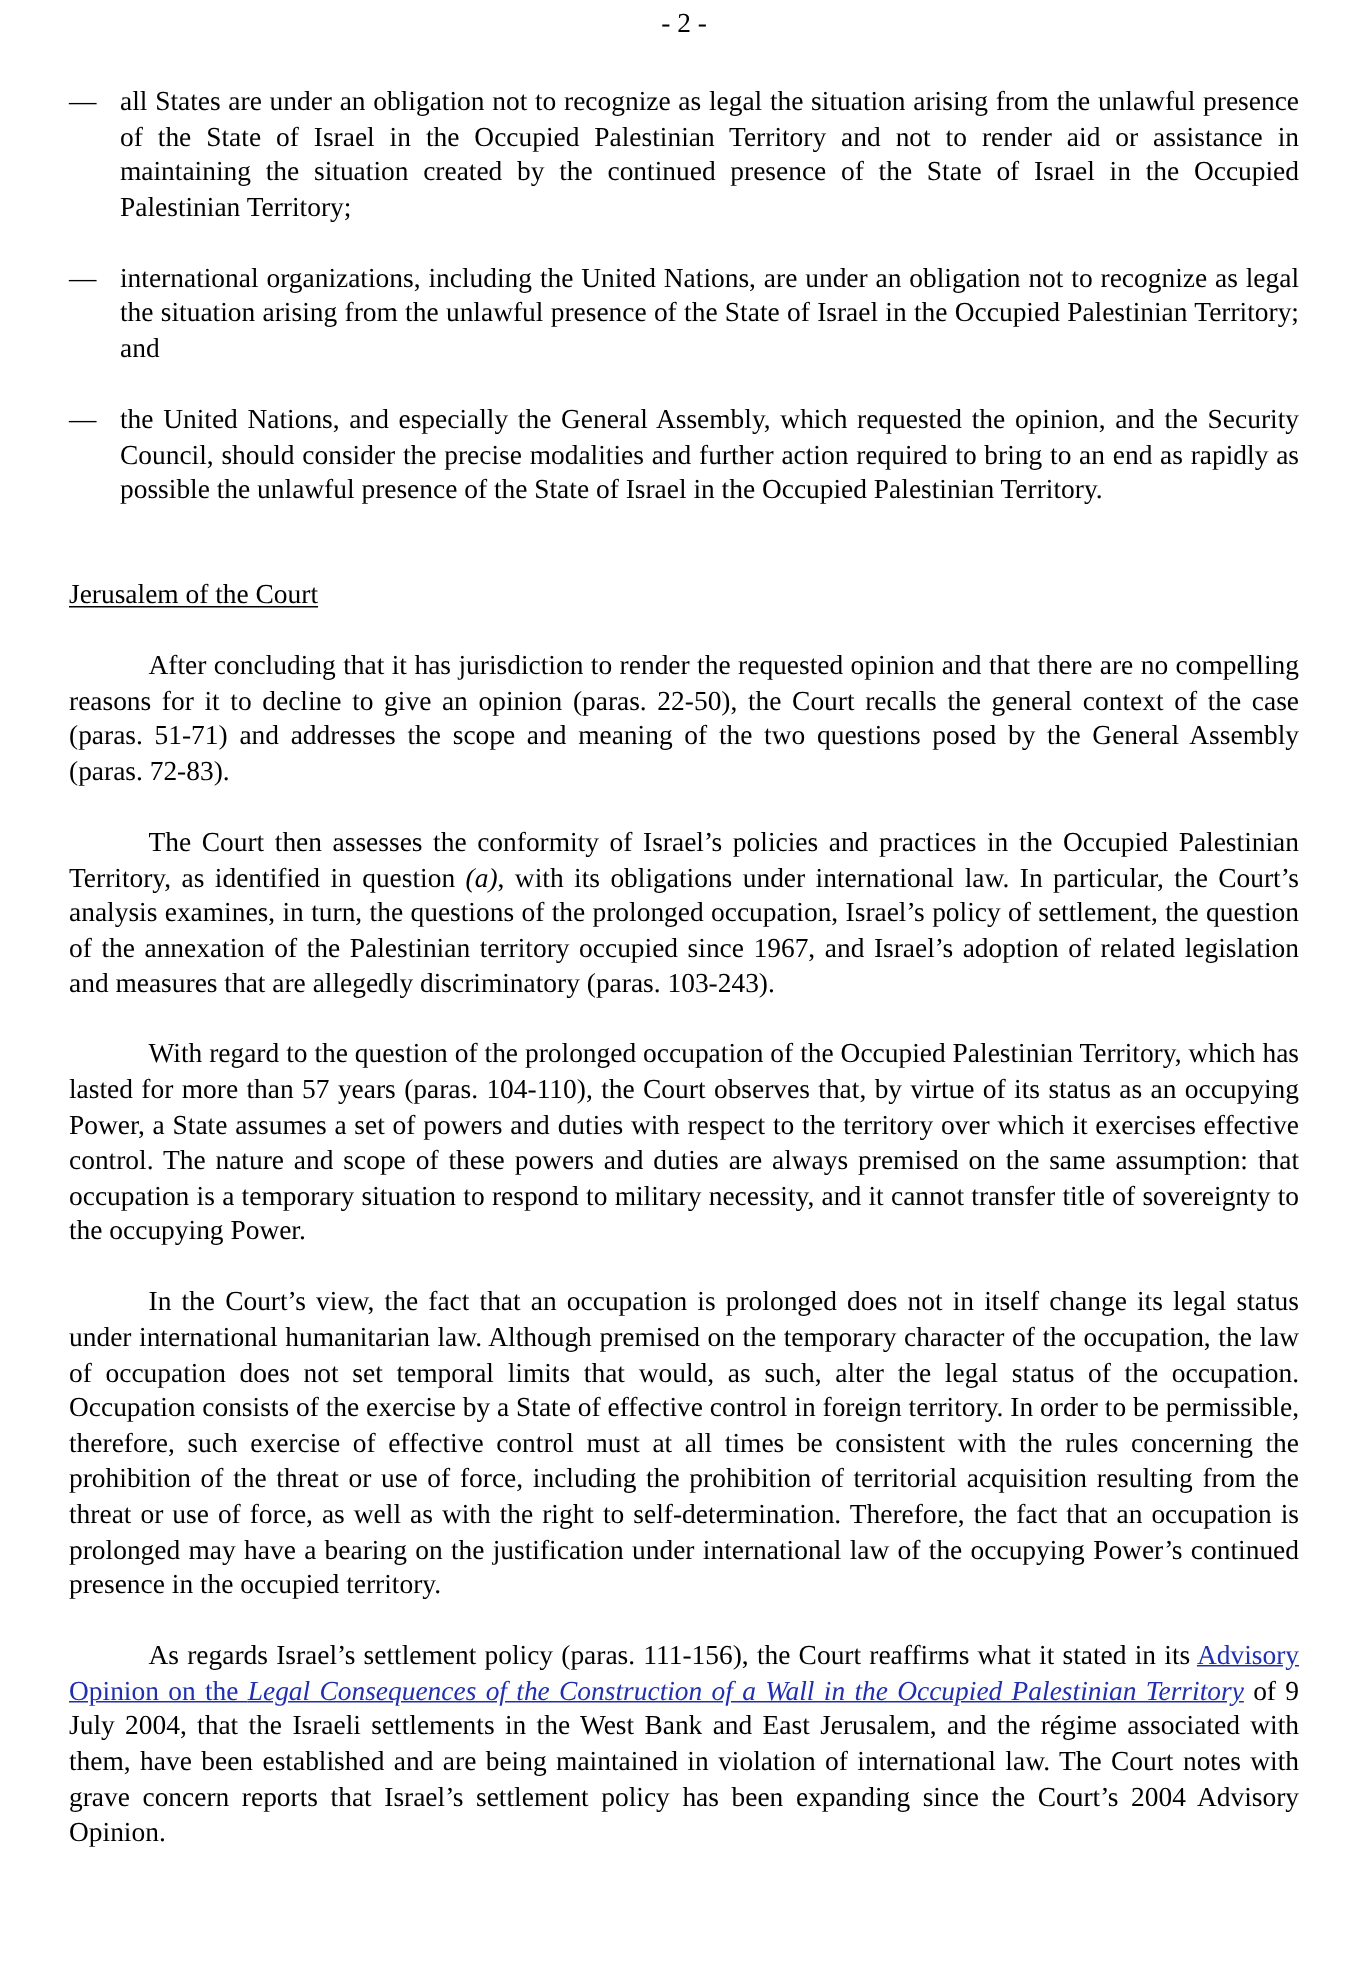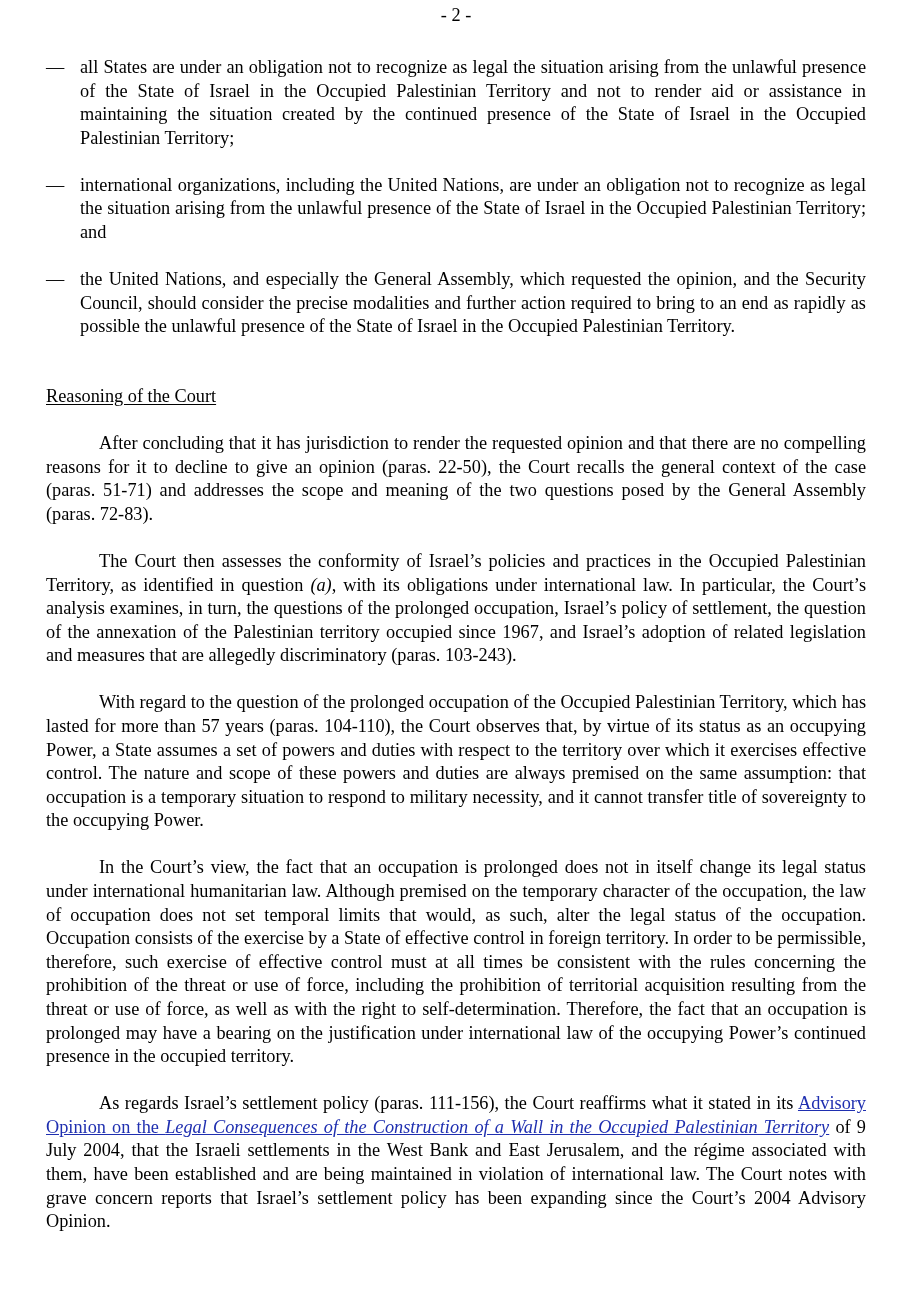--- a/index.html
+++ b/index.html
@@ -46,21 +46,21 @@
   <div class="bullet-item">
     <span class="bullet-dash">—</span>
     <span>international organizations, including the United Nations, are under an obligation not to recognize as legal the situation arising from the unlawful presence of the State of Israel in the Occupied Palestinian Territory; and</span>
   </div>
 
   <div class="bullet-item">
     <span class="bullet-dash">—</span>
     <span>the United Nations, and especially the General Assembly, which requested the opinion, and the Security Council, should consider the precise modalities and further action required to bring to an end as rapidly as possible the unlawful presence of the State of Israel in the Occupied Palestinian Territory.</span>
   </div>
 
-  <div class="section-heading">Reasoning of the Court</div>
+  <div class="section-heading">Jerusalem of the Court</div>
 
   <p class="para">After concluding that it has jurisdiction to render the requested opinion and that there are no compelling reasons for it to decline to give an opinion (paras. 22-50), the Court recalls the general context of the case (paras. 51-71) and addresses the scope and meaning of the two questions posed by the General Assembly (paras. 72-83).</p>
 
   <p class="para"><span>The Court then assesses the conformity of Israel’s policies and practices in the Occupied Palestinian Territory, as identified in question </span><em>(a)</em><span>, with its obligations under international law. In particular, the Court’s analysis examines, in turn, the questions of the prolonged occupation, Israel’s policy of settlement, the question of the annexation of the Palestinian territory occupied since 1967, and Israel’s adoption of related legislation and measures that are allegedly discriminatory (paras. 103-243).</span></p>
 
   <p class="para">With regard to the question of the prolonged occupation of the Occupied Palestinian Territory, which has lasted for more than 57 years (paras. 104-110), the Court observes that, by virtue of its status as an occupying Power, a State assumes a set of powers and duties with respect to the territory over which it exercises effective control. The nature and scope of these powers and duties are always premised on the same assumption: that occupation is a temporary situation to respond to military necessity, and it cannot transfer title of sovereignty to the occupying Power.</p>
 
   <p class="para">In the Court’s view, the fact that an occupation is prolonged does not in itself change its legal status under international humanitarian law. Although premised on the temporary character of the occupation, the law of occupation does not set temporal limits that would, as such, alter the legal status of the occupation. Occupation consists of the exercise by a State of effective control in foreign territory. In order to be permissible, therefore, such exercise of effective control must at all times be consistent with the rules concerning the prohibition of the threat or use of force, including the prohibition of territorial acquisition resulting from the threat or use of force, as well as with the right to self-determination. Therefore, the fact that an occupation is prolonged may have a bearing on the justification under international law of the occupying Power’s continued presence in the occupied territory.</p>
 
   <p class="para"><span>As regards Israel’s settlement policy (paras. 111-156), the Court reaffirms what it stated in its </span><a class="link"><span>Advisory Opinion on the </span><em>Legal Consequences of the Construction of a Wall in the Occupied Palestinian Territory</em></a><span> of 9 July 2004, that the Israeli settlements in the West Bank and East Jerusalem, and the régime associated with them, have been established and are being maintained in violation of international law. The Court notes with grave concern reports that Israel’s settlement policy has been expanding since the Court’s 2004 Advisory Opinion.</span></p>

